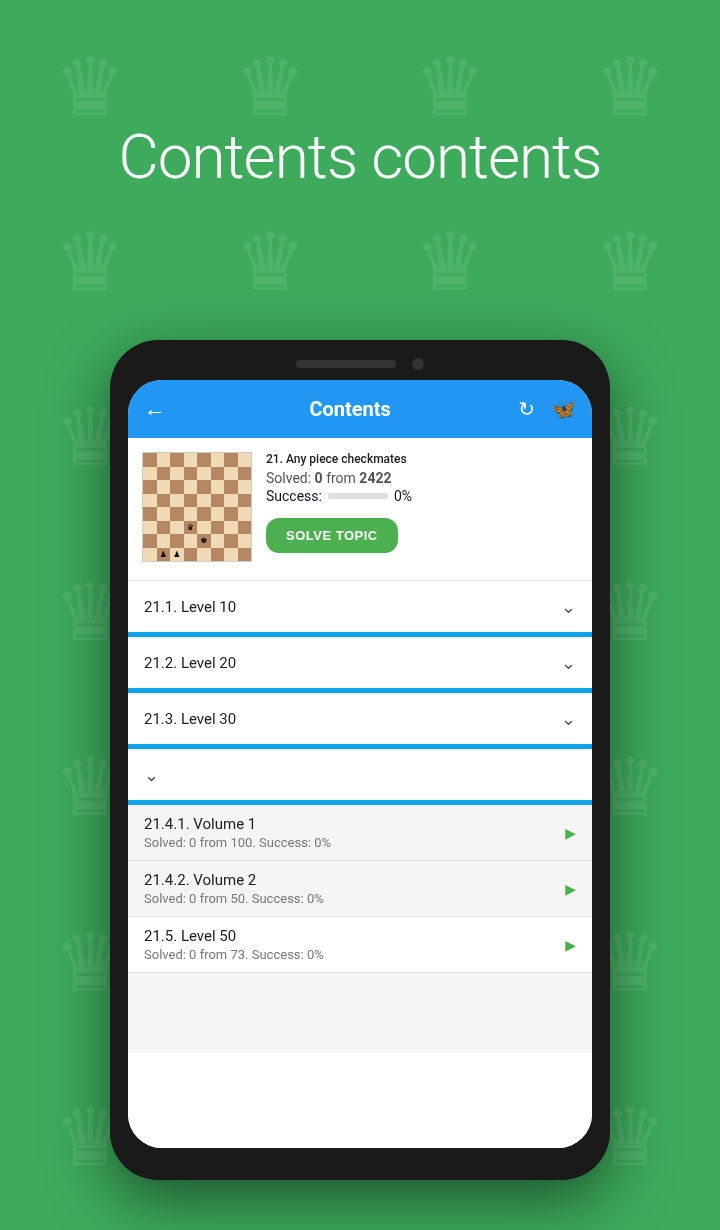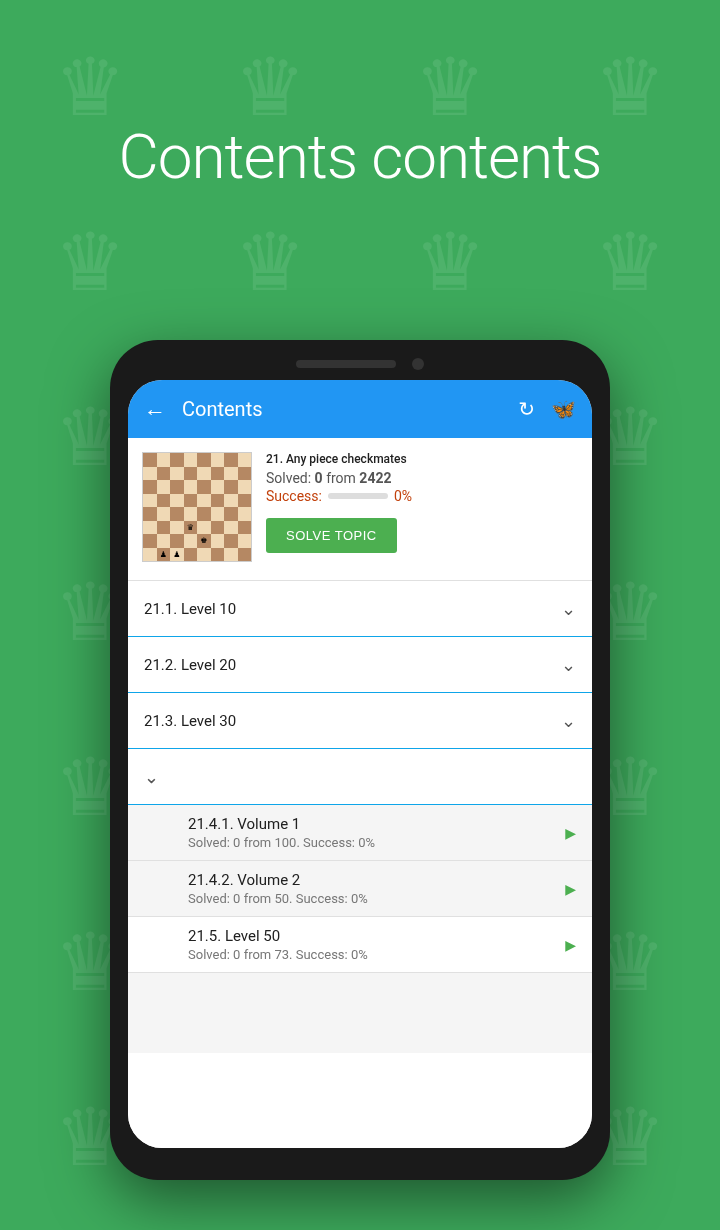--- a/index.html
+++ b/index.html
@@ -104,22 +104,23 @@
     }
     .back-icon {
       color: white;
       font-size: 22px;
       margin-right: 16px;
       cursor: pointer;
     }
     .app-bar-title {
       color: white;
       font-size: 20px;
-      font-weight: 400;
-      flex: 1;
+      font-weight: 700;
+      flex: 1;
+      text-align: center;
     }
     .app-bar-icons {
       display: flex;
       gap: 16px;
     }
     .app-bar-icon {
       color: white;
       font-size: 20px;
     }
 
@@ -170,21 +171,21 @@
       margin-bottom: 4px;
     }
     .topic-solved {
       font-size: 14px;
       color: #555;
       margin-bottom: 2px;
     }
     .topic-solved strong { font-weight: 700; }
     .topic-success {
       font-size: 14px;
-      color: #c2410c;
+      color: #0f172a;
       display: flex;
       align-items: center;
       gap: 6px;
       margin-bottom: 14px;
     }
     .progress-bar {
       display: inline-block;
       width: 60px;
       height: 6px;
       background: #ddd;
@@ -196,30 +197,30 @@
       left: 0; top: 0; bottom: 0;
       background: #4CAF50;
       border-radius: 3px;
     }
     .solve-btn {
       background: #4CAF50;
       color: white;
       border: none;
       padding: 10px 20px;
       font-size: 13px;
-      font-weight: 400;
+      font-weight: 700;
       letter-spacing: 0.5px;
-      border-radius: 3px;
+      border-radius: 13px;
       cursor: pointer;
     }
 
     
     .list-item {
       background: white;
-      border-bottom: 1px solid #0ea5e9;
+      border-bottom: 5px solid #0ea5e9;
       padding: 0 16px;
       height: 56px;
       display: flex;
       align-items: center;
       cursor: pointer;
     }
     .list-item-text {
       flex: 1;
       font-size: 15px;
       color: #212121;
@@ -234,21 +235,20 @@
     .sub-item {
       background: #f5f5f5;
       border-bottom: 1px solid #e0e0e0;
       padding: 10px 16px;
       display: flex;
       align-items: center;
       cursor: pointer;
     }
     .sub-item-info {
       flex: 1;
-      margin-left: 44px;
     }
     .sub-item-title {
       font-size: 15px;
       color: #212121;
     }
     .sub-item-desc {
       font-size: 13px;
       color: #777;
       margin-top: 2px;
     }

